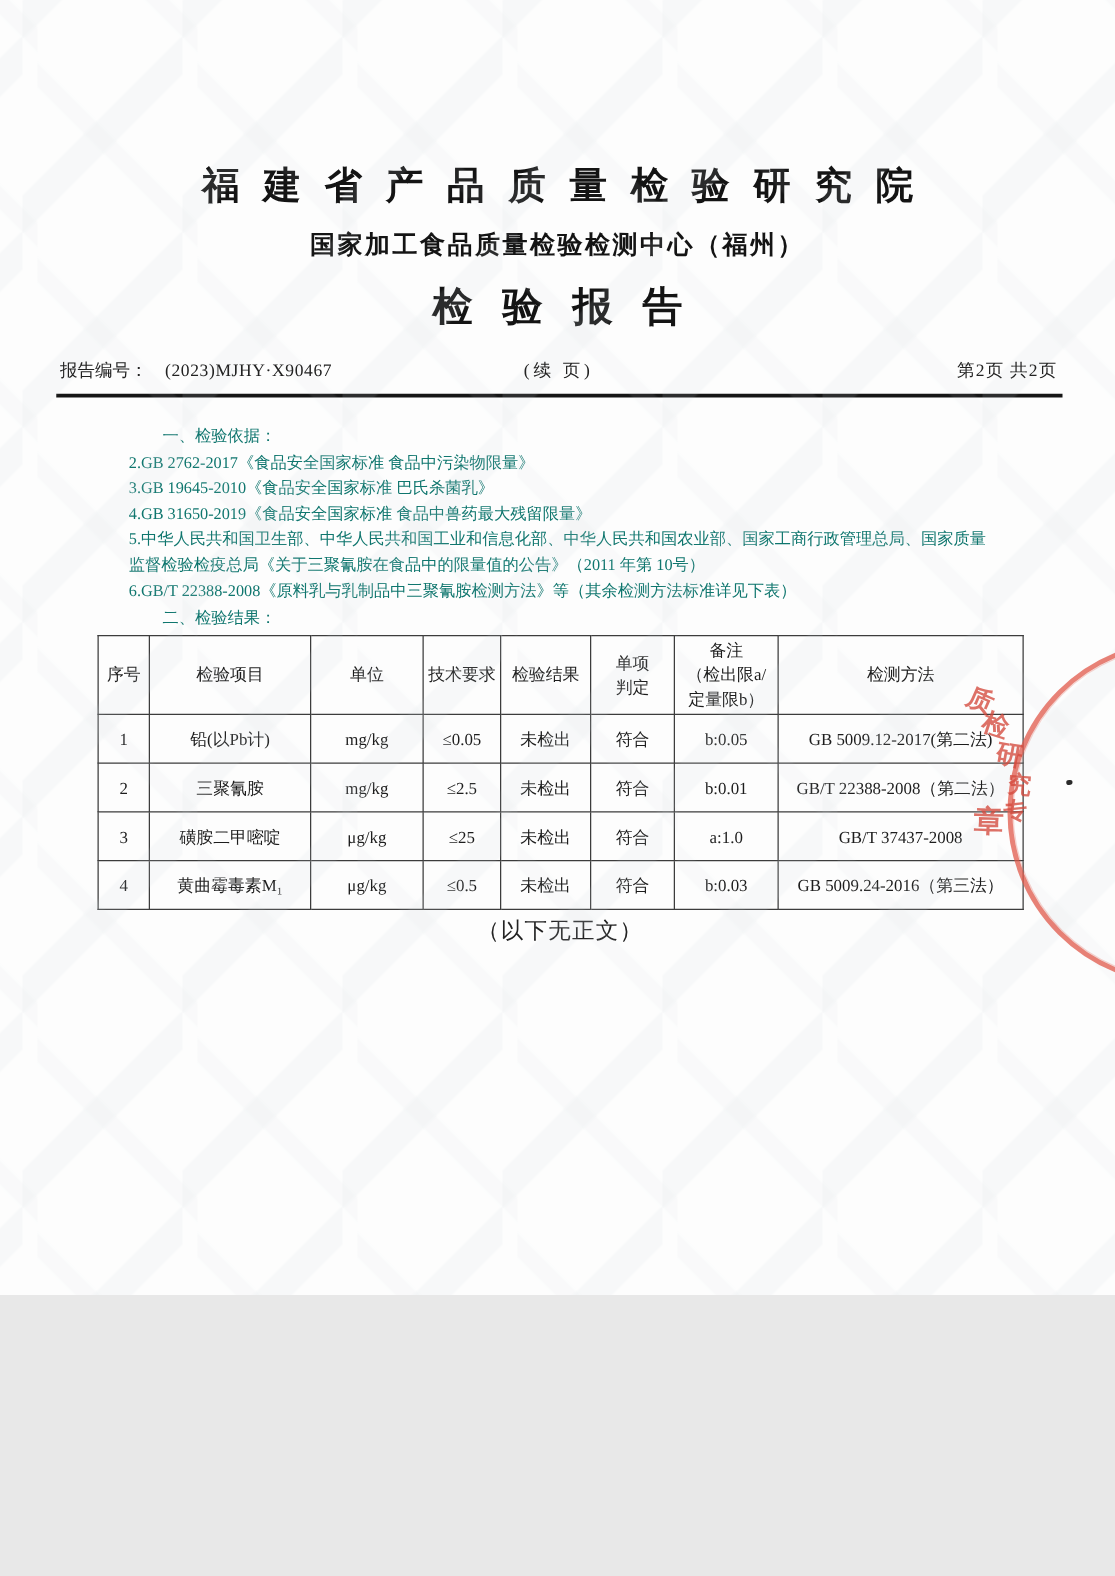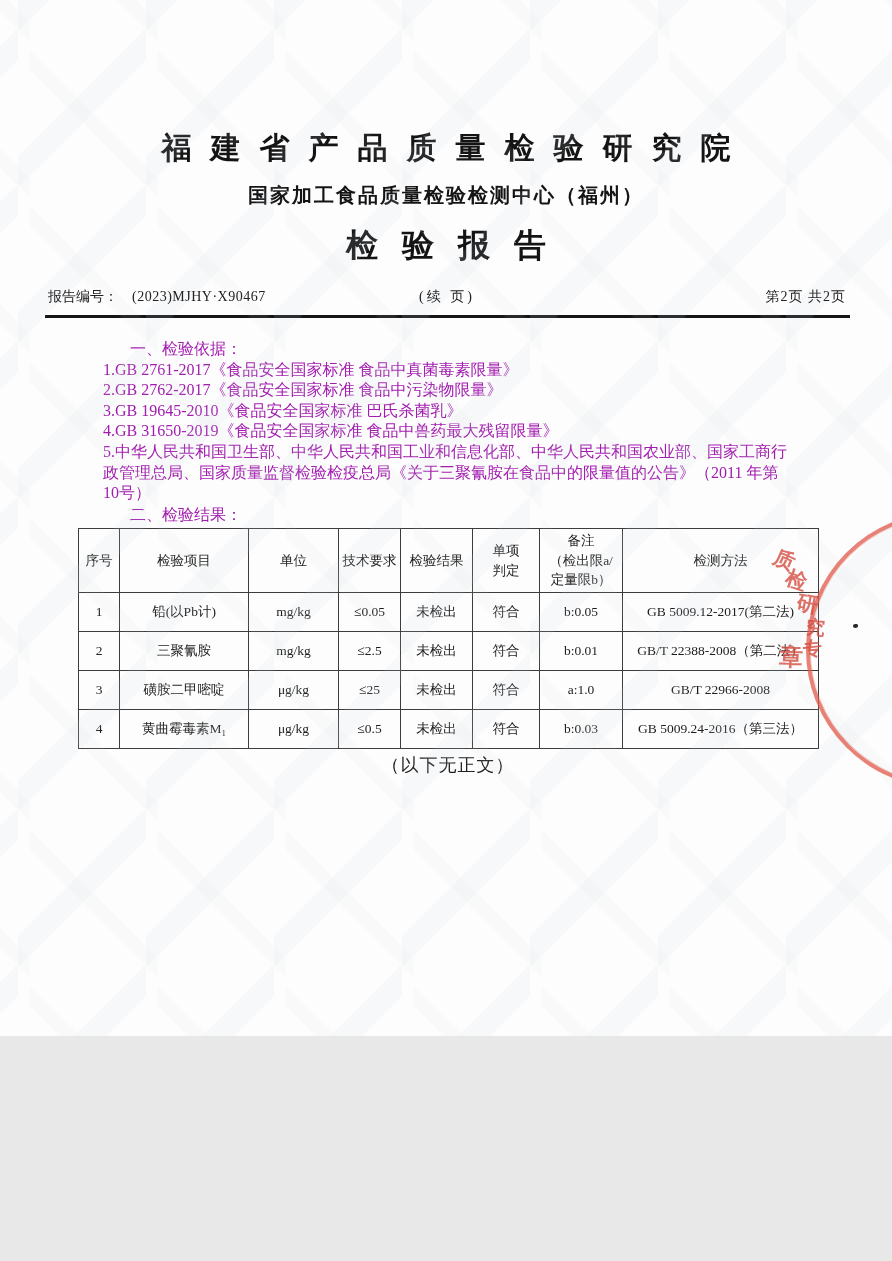--- a/index.html
+++ b/index.html
@@ -55,22 +55,22 @@
   .meta-left .report-no{margin-left:14px;letter-spacing:.5px;}
   .meta-center{position:absolute;left:0;right:0;top:0;text-align:center;letter-spacing:3px;}
   .meta-right{position:absolute;right:0;top:0;letter-spacing:1px;}
   .rule{
     margin:7px 42px 0 45px;
     border:none;border-top:3.5px solid #161616;
     height:0;
   }
   .body-text{
     margin:21px 95px 0 103px;
-    font-size:16px;line-height:20.6px;
-    color:#a21caf;
+    font-size:13px;line-height:20.6px;
+    color:#0f766e;
   }
   .section-heading{padding-left:27px;}
   .basis-item{}
   .results-heading{padding-left:27px;margin-top:1px;}
   table.results{
     margin:3px 0 0 78px;
     width:740px;
     border-collapse:collapse;
     table-layout:fixed;
     font-size:13.5px;
@@ -139,25 +139,25 @@
       <span>报告编号：</span><span class="report-no">(2023)MJHY·X90467</span>
     </span>
     <span class="meta-center">(续 页)</span>
     <span class="meta-right">第2页  共2页</span>
   </div>
 
   <hr class="rule">
 
   <div class="body-text">
     <div class="section-heading">一、检验依据：</div>
-    <div class="basis-item">1.GB 2761-2017《食品安全国家标准 食品中真菌毒素限量》</div>
     <div class="basis-item">2.GB 2762-2017《食品安全国家标准 食品中污染物限量》</div>
     <div class="basis-item">3.GB 19645-2010《食品安全国家标准 巴氏杀菌乳》</div>
     <div class="basis-item">4.GB 31650-2019《食品安全国家标准 食品中兽药最大残留限量》</div>
     <div class="basis-item">5.中华人民共和国卫生部、中华人民共和国工业和信息化部、中华人民共和国农业部、国家工商行政管理总局、国家质量监督检验检疫总局《关于三聚氰胺在食品中的限量值的公告》（2011 年第 10号）</div>
+    <div class="basis-item">6.GB/T 22388-2008《原料乳与乳制品中三聚氰胺检测方法》等（其余检测方法标准详见下表）</div>
     <div class="results-heading">二、检验结果：</div>
   </div>
 
   <table class="results">
     <colgroup>
       <col style="width:41px">
         <col style="width:129px">
         <col style="width:90px">
         <col style="width:62px">
       <col style="width:72px">
@@ -202,21 +202,21 @@
         <td class="cell-method">GB/T 22388-2008（第二法）</td>
       </tr>
       <tr>
         <td>3</td>
         <td class="cell-item">磺胺二甲嘧啶</td>
         <td>μg/kg</td>
         <td>≤25</td>
         <td>未检出</td>
         <td>符合</td>
         <td>a:1.0</td>
-        <td class="cell-method">GB/T 22966-2008</td>
+        <td class="cell-method">GB/T 37437-2008</td>
       </tr>
       <tr>
         <td>4</td>
         <td class="cell-item">黄曲霉毒素M₁</td>
         <td>μg/kg</td>
         <td>≤0.5</td>
         <td>未检出</td>
         <td>符合</td>
         <td>b:0.03</td>
         <td class="cell-method">GB 5009.24-2016（第三法）</td>

